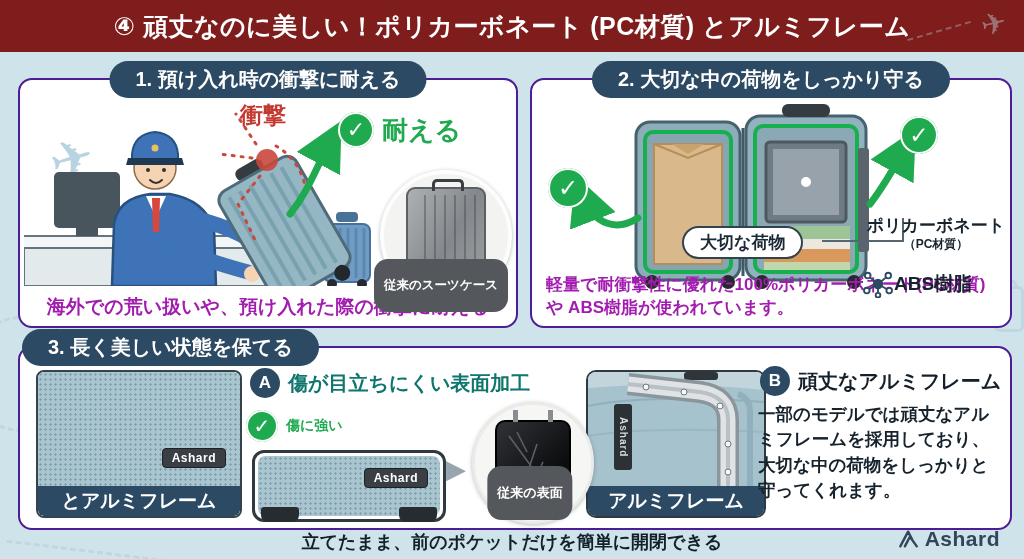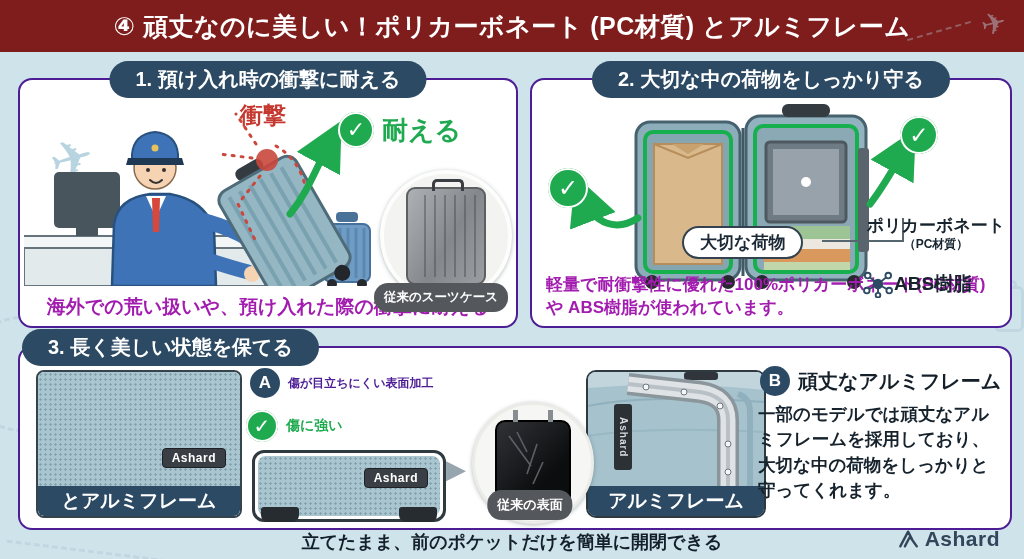--- a/index.html
+++ b/index.html
@@ -32,21 +32,21 @@
   .pill-left{left:2px;}
 
   .caption{position:absolute;font-weight:bold;color:#a21caf;}
   .caption1{left:0;bottom:6px;width:100%;text-align:center;font-size:19px;}
   .caption2{left:14px;bottom:6px;width:456px;font-size:17px;line-height:1.35;}
 
   
   .check{border-radius:50%;background:#1faa50;color:#fff;display:flex;align-items:center;justify-content:center;
          font-weight:bold;box-shadow:0 0 0 2px #fff inset;}
   .greenlabel{color:#1faa50;font-weight:bold;}
-  .graypill{background:#54585c;color:#fff;font-weight:bold;border-radius:14px;padding:6px 10px;white-space:nowrap;margin-top:13px;}
+  .graypill{background:#54585c;color:#fff;font-weight:bold;border-radius:14px;padding:18px 10px;white-space:nowrap;margin-top:13px;}
   .navybar{position:absolute;left:0;bottom:0;width:100%;height:30px;background:#2c4a63;color:#fff;
            display:flex;align-items:center;justify-content:center;font-weight:bold;font-size:19px;border-radius:0 0 6px 6px;}
   .brandbadge{position:absolute;background:#3a3f45;border:1px solid #1d2125;color:#fff;font-weight:bold;
               font-size:12px;padding:2px 9px;border-radius:4px;letter-spacing:.5px;}
   .abbadge{width:30px;height:30px;border-radius:50%;background:#2c4a63;color:#fff;display:flex;align-items:center;
            justify-content:center;font-weight:bold;font-size:17px;flex:0 0 auto;}
   .texture{background-color:#a9c5d0;background-image:radial-gradient(rgba(56,92,108,.32) 1px,transparent 1.3px);background-size:5px 5px;}
 
   
   .illus1{position:absolute;left:4px;top:16px;width:488px;height:190px;}
@@ -73,21 +73,21 @@
   .material .name{font-size:17px;font-weight:bold;color:#17242e;}
   .material .sub{font-size:12px;font-weight:bold;color:#17242e;margin-top:-1px;}
   .material .absrow{display:flex;align-items:center;justify-content:flex-start;margin-top:17px;}
   .material .absname{font-size:19px;font-weight:bold;color:#17242e;}
 
   
   .panelA{position:absolute;left:16px;top:22px;width:202px;height:144px;border:2px solid #35434d;border-radius:8px;overflow:hidden;}
   .panelA .face{position:absolute;inset:0;}
   .panelA .badge{top:76px;right:14px;}
   .a-title{position:absolute;left:230px;top:20px;display:flex;align-items:center;gap:8px;}
-  .a-title .txt{font-size:12px;font-weight:bold;color:#4c1d95;white-space:nowrap;}
+  .a-title .txt{font-size:20px;font-weight:bold;color:#0f766e;white-space:nowrap;}
   .a-check{position:absolute;left:226px;top:62px;display:flex;align-items:center;gap:8px;}
   .a-check .check{width:32px;height:32px;font-size:20px;}
   .a-check .txt{font-size:14px;}
   .smallcase{position:absolute;left:232px;top:102px;width:182px;height:60px;border:3px solid #2e3940;border-radius:12px;
              background:#fdfdfd;padding:3px;z-index:2;}
   .smallcase .face{position:relative;width:100%;height:100%;border-radius:8px;overflow:visible;}
   .smallcase .foot{position:absolute;bottom:-3px;width:38px;height:15px;background:#272c31;border-radius:3px 3px 7px 7px;}
   .smallcase .foot.l{left:6px;} .smallcase .foot.r{right:6px;}
   .smallcase .badge{top:12px;right:12px;}
   .arrowA{position:absolute;left:426px;top:106px;font-size:26px;color:#96a5ae;}

